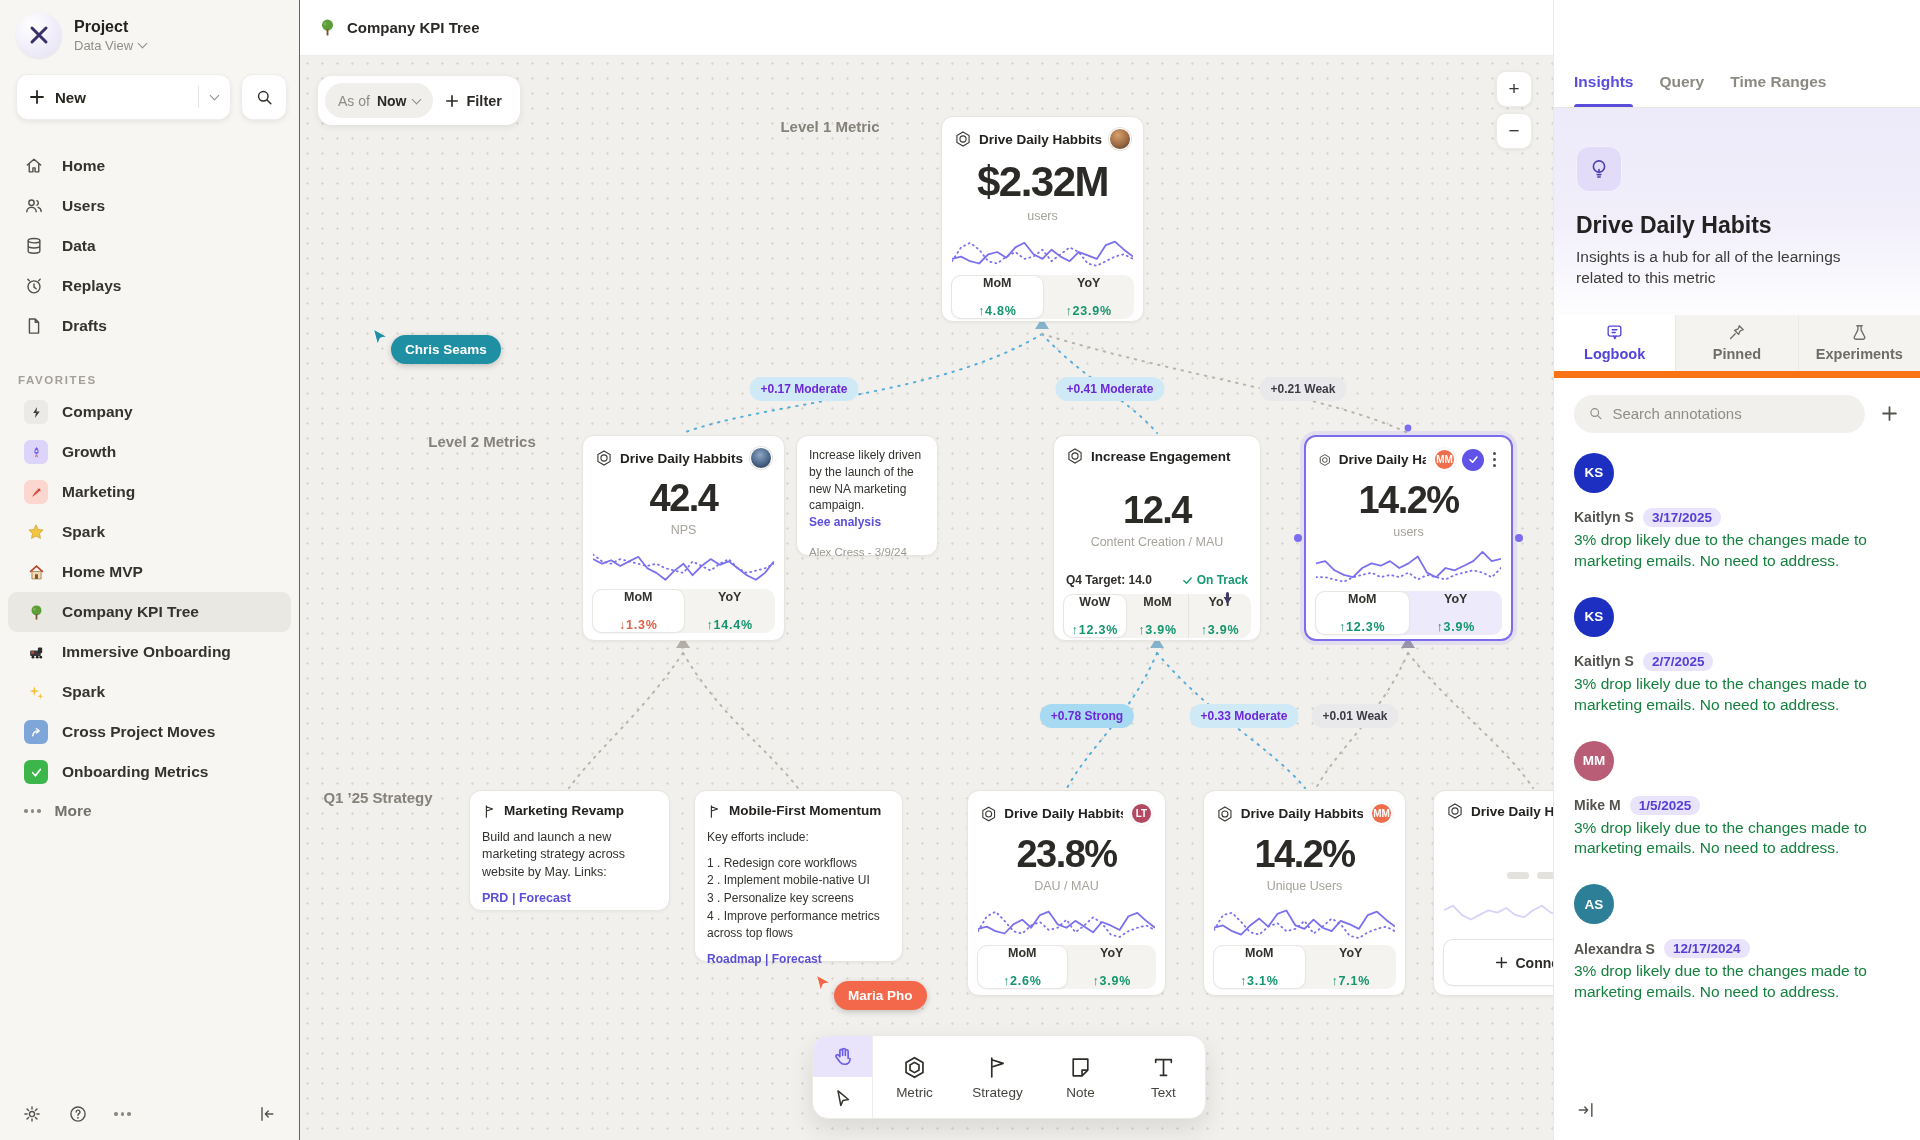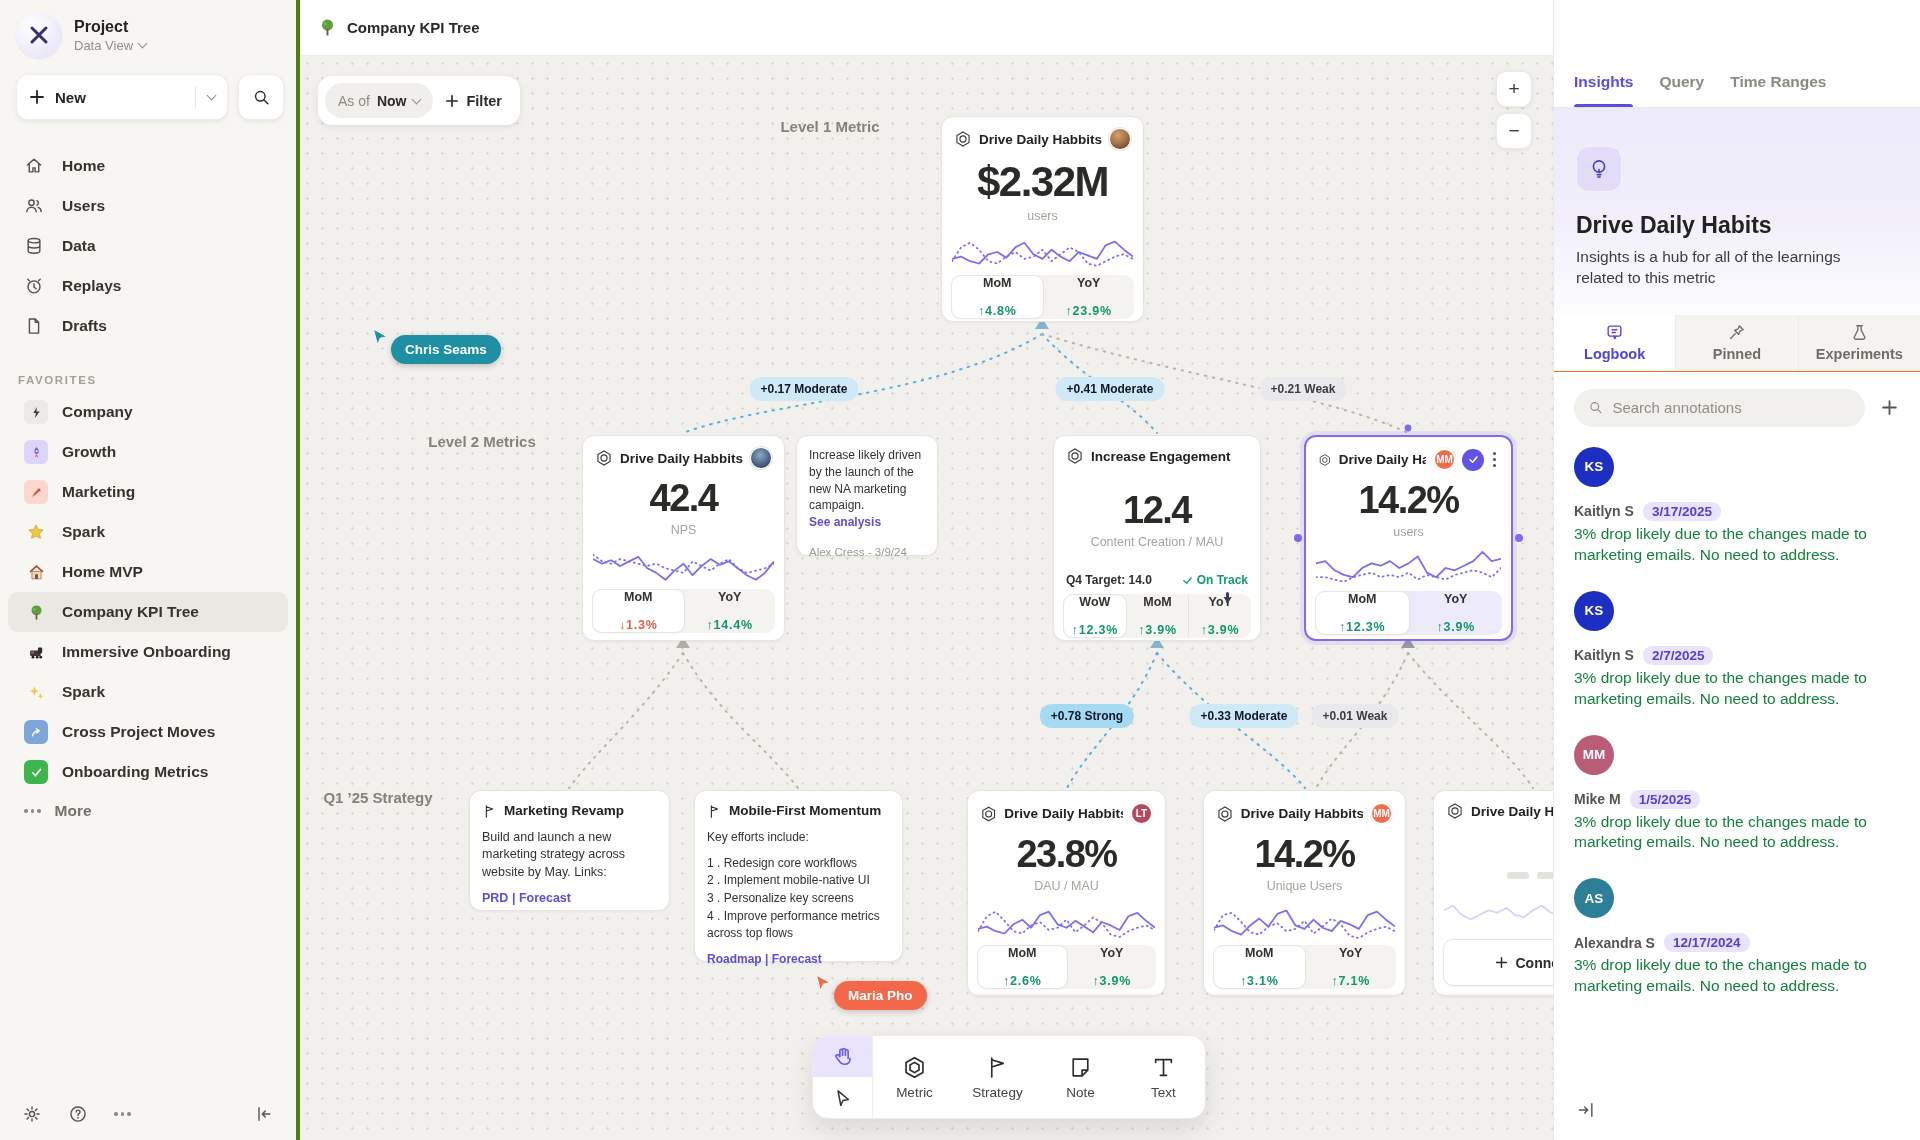--- a/index.html
+++ b/index.html
@@ -1,21 +1,21 @@
 <!DOCTYPE html>
 <html><head>
 <meta charset="utf-8">
 <style>
   * { margin:0; padding:0; box-sizing:border-box; }
   html,body { width:1920px; height:1140px; }
   body { font-family:"Liberation Sans",sans-serif; background:#fff; color:#2c2b28; overflow:hidden; }
   .app { position:relative; width:1920px; height:1140px; }
 
   
-  .sidebar { position:absolute; left:0; top:0; width:300px; height:1140px; background:#f7f6f3; border-right:4px solid #4d7c0f; }
+  .sidebar { position:absolute; left:0; top:0; width:300px; height:1140px; background:#f7f6f3; border-right:1px solid #4d7c0f; }
   .project-row { display:flex; align-items:center; gap:12px; padding:12px 16px 0; }
   .logo { width:46px; height:46px; border-radius:50%; background:radial-gradient(circle at 35% 30%, #ffffff 0%, #f0edfa 55%, #e3def2 100%); display:flex; align-items:center; justify-content:center; box-shadow:0 1px 2px rgba(0,0,0,.08); }
   .proj-name { font-size:16px; font-weight:700; color:#23221f; }
   .proj-view { font-size:13px; color:#8f8d86; display:flex; align-items:center; gap:6px; margin-top:2px; }
   .chev { width:7px; height:7px; border-right:1.6px solid #8f8d86; border-bottom:1.6px solid #8f8d86; transform:rotate(45deg); display:inline-block; margin-top:-3px; }
   .new-row { display:flex; gap:10px; padding:16px 12px 0 16px; align-items:flex-start; }
   .new-btn { flex:1; display:flex; align-items:center; height:46px; background:#fff; border:1px solid #efede9; border-radius:12px; box-shadow:0 2px 5px rgba(0,0,0,.07); cursor:pointer; font-size:15px; font-weight:700; color:#26251f; padding:0 12px; }
   .new-btn .lbl { margin-left:10px; }
   .new-btn .div { margin-left:auto; width:1px; height:22px; background:#e7e5e0; margin-right:12px; }
   .search-btn { width:46px; height:46px; background:#fff; border:1px solid #efede9; border-radius:12px; box-shadow:0 2px 5px rgba(0,0,0,.07); display:flex; align-items:center; justify-content:center; cursor:pointer; }
@@ -94,21 +94,21 @@
   .note { position:absolute; background:#fff; border:1px solid #e7e5e0; border-radius:12px; box-shadow:0 1px 3px rgba(0,0,0,.05); z-index:2; padding:11px 12px; font-size:12px; line-height:1.4; color:#33322d; }
   .note .nt-head { display:flex; align-items:center; gap:7px; font-size:13.5px; font-weight:700; color:#232220; margin-bottom:8px; }
   .plink { color:#5b4fd9; font-weight:600; cursor:pointer; }
   .byline { color:#9b988f; font-size:11.5px; margin-top:13px; }
   .note ol { list-style:none; counter-reset:n; margin-top:9px; }
   .note ol li { counter-increment:n; margin-bottom:1px; }
   .note ol li::before { content:counter(n) " .  "; }
   .nt-links { margin-top:9px; font-weight:600; color:#5b4fd9; }
 
   
-  .epill { position:absolute; transform:translate(-50%,-50%); font-size:12px; font-weight:600; color:#0f172a; padding:5px 11px; border-radius:13px; z-index:3; white-space:nowrap; }
+  .epill { position:absolute; transform:translate(-50%,-50%); font-size:12px; font-weight:600; color:#6d28d9; padding:5px 11px; border-radius:13px; z-index:3; white-space:nowrap; }
   .epill.moderate { background:#cfe9f7; }
   .epill.strong { background:#a5daf2; }
   .epill.weak { background:#e9e8eb; color:#3c3b44; }
 
   
   .cursor { position:absolute; z-index:6; }
   .cursor-pill { position:absolute; left:21px; top:8px; color:#fff; font-size:13.5px; font-weight:600; padding:7px 14px; border-radius:17px; white-space:nowrap; box-shadow:0 2px 6px rgba(0,0,0,.2); }
 
   
   .btoolbar { position:absolute; left:512px; top:979px; width:394px; height:84px; background:#fff; border:1px solid #eceae5; border-radius:16px; box-shadow:0 10px 24px rgba(0,0,0,.1); display:flex; z-index:7; overflow:hidden; }
@@ -121,21 +121,21 @@
   
   .panel { position:absolute; left:1553px; top:0; width:367px; height:1140px; background:#fff; border-left:1px solid #eae8e4; padding-top:56px; }
   .ptabs { display:flex; gap:26px; padding:0 20px; height:52px; align-items:center; border-bottom:1px solid #e9e7e2; }
   .ptab { font-size:15.5px; font-weight:600; color:#8b8981; cursor:pointer; position:relative; height:100%; display:flex; align-items:center; }
   .ptab.active { color:#5a4ddc; }
   .ptab.active::after { content:""; position:absolute; left:0; right:0; bottom:0; height:3px; background:#5a4ddc; border-radius:3px 3px 0 0; }
   .hero { background:linear-gradient(180deg, #edeafa 0%, #f2effb 55%, #fdfdfe 100%); padding:38px 22px 26px; }
   .bulb-sq { width:46px; height:46px; border-radius:13px; background:#e3dcf9; display:flex; align-items:center; justify-content:center; box-shadow:inset 0 0 0 1px rgba(255,255,255,.6); }
   .hero h1 { font-size:23px; font-weight:700; color:#232220; margin-top:20px; }
   .hero p { font-size:15.5px; color:#3d3c38; margin-top:8px; line-height:1.35; width:92%; }
-  .subtabs { display:flex; border-bottom:1px solid #f97316; }
+  .subtabs { display:flex; border-bottom:7px solid #f97316; }
   .stab { flex:1; height:56px; display:flex; flex-direction:column; align-items:center; justify-content:center; gap:4px; background:#f4f3f0; color:#6f6d67; font-size:14.5px; font-weight:600; cursor:pointer; border-left:1px solid #eceae5; }
   .stab:first-child { border-left:none; }
   .stab.active { background:#fff; color:#5344d8; }
   .search-row { display:flex; align-items:center; gap:14px; padding:17px 20px 6px; }
   .search-pill { flex:1; display:flex; align-items:center; gap:9px; height:38px; background:#f1f0ed; border-radius:19px; padding:0 14px; }
   .search-pill input { border:none; background:transparent; outline:none; font-size:15px; color:#3a3934; width:100%; font-family:inherit; }
   .search-pill input::placeholder { color:#8f8d86; }
   .alist { padding:14px 20px 0; }
   .aitem { display:flex; gap:15px; margin-bottom:25px;flex-direction:column; }
   .a-av { width:40px; height:40px; border-radius:50%; color:#fff; font-size:13.5px; font-weight:700; display:flex; align-items:center; justify-content:center; flex:none; }

